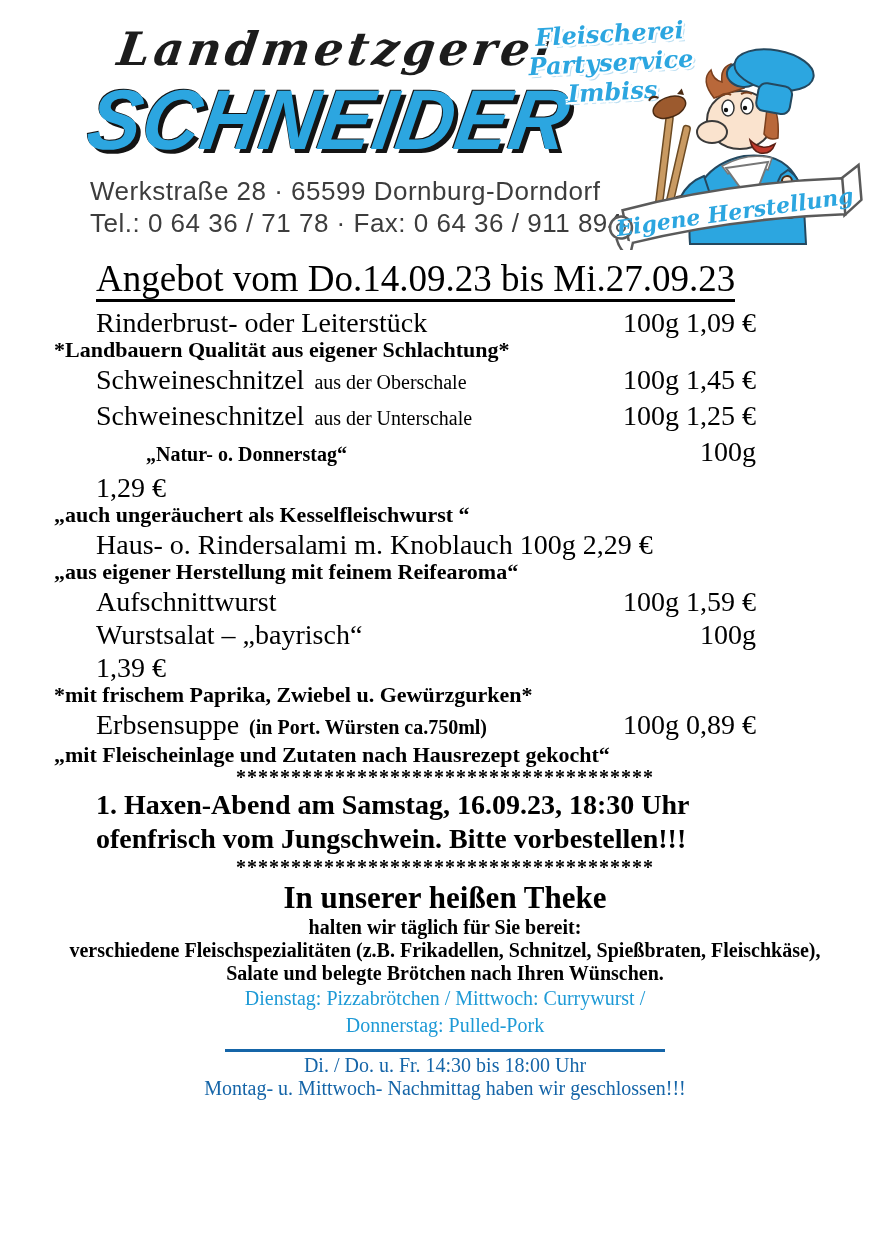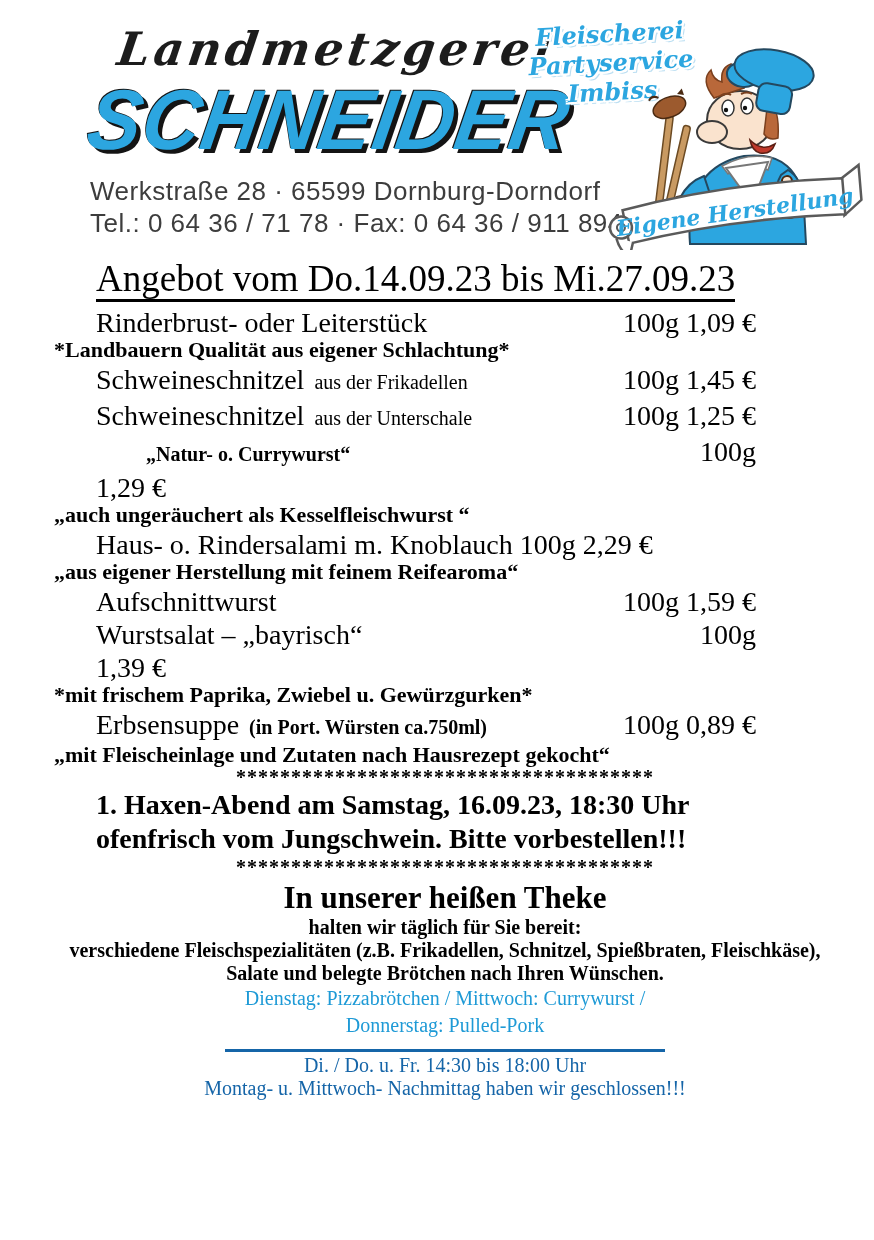--- a/index.html
+++ b/index.html
@@ -156,32 +156,32 @@
     <div class="menu">
 
       <div class="menu-row">
         <span>Rinderbrust- oder Leiterstück</span>
         <span class="item-right">100g 1,09 €</span>
       </div>
       <div class="item-note">*Landbauern Qualität aus eigener Schlachtung*</div>
 
       <div class="menu-row">
         <span>Schweineschnitzel</span>
-        <span class="item-detail reg grow" style="margin-left:10px;">aus der Frikadellen</span>
+        <span class="item-detail reg grow" style="margin-left:10px;">aus der Oberschale</span>
         <span class="item-right">100g 1,45 €</span>
       </div>
 
       <div class="menu-row">
         <span>Schweineschnitzel</span>
         <span class="item-detail reg grow" style="margin-left:10px;">aus der Unterschale</span>
         <span class="item-right">100g 1,25 €</span>
       </div>
 
       <div class="menu-row">
-        <span class="item-detail grow" style="margin-left:50px;">„Natur- o. Currywurst“</span>
+        <span class="item-detail grow" style="margin-left:50px;">„Natur- o. Donnerstag“</span>
         <span class="item-right">100g</span>
       </div>
       <div class="price-wrap">1,29 €</div>
       <div class="item-note">„auch ungeräuchert als Kesselfleischwurst “</div>
 
       <div class="menu-row">
         <span>Haus- o. Rindersalami m. Knoblauch 100g 2,29 €</span>
       </div>
       <div class="item-note">„aus eigener Herstellung mit feinem Reifearoma“</div>
 

